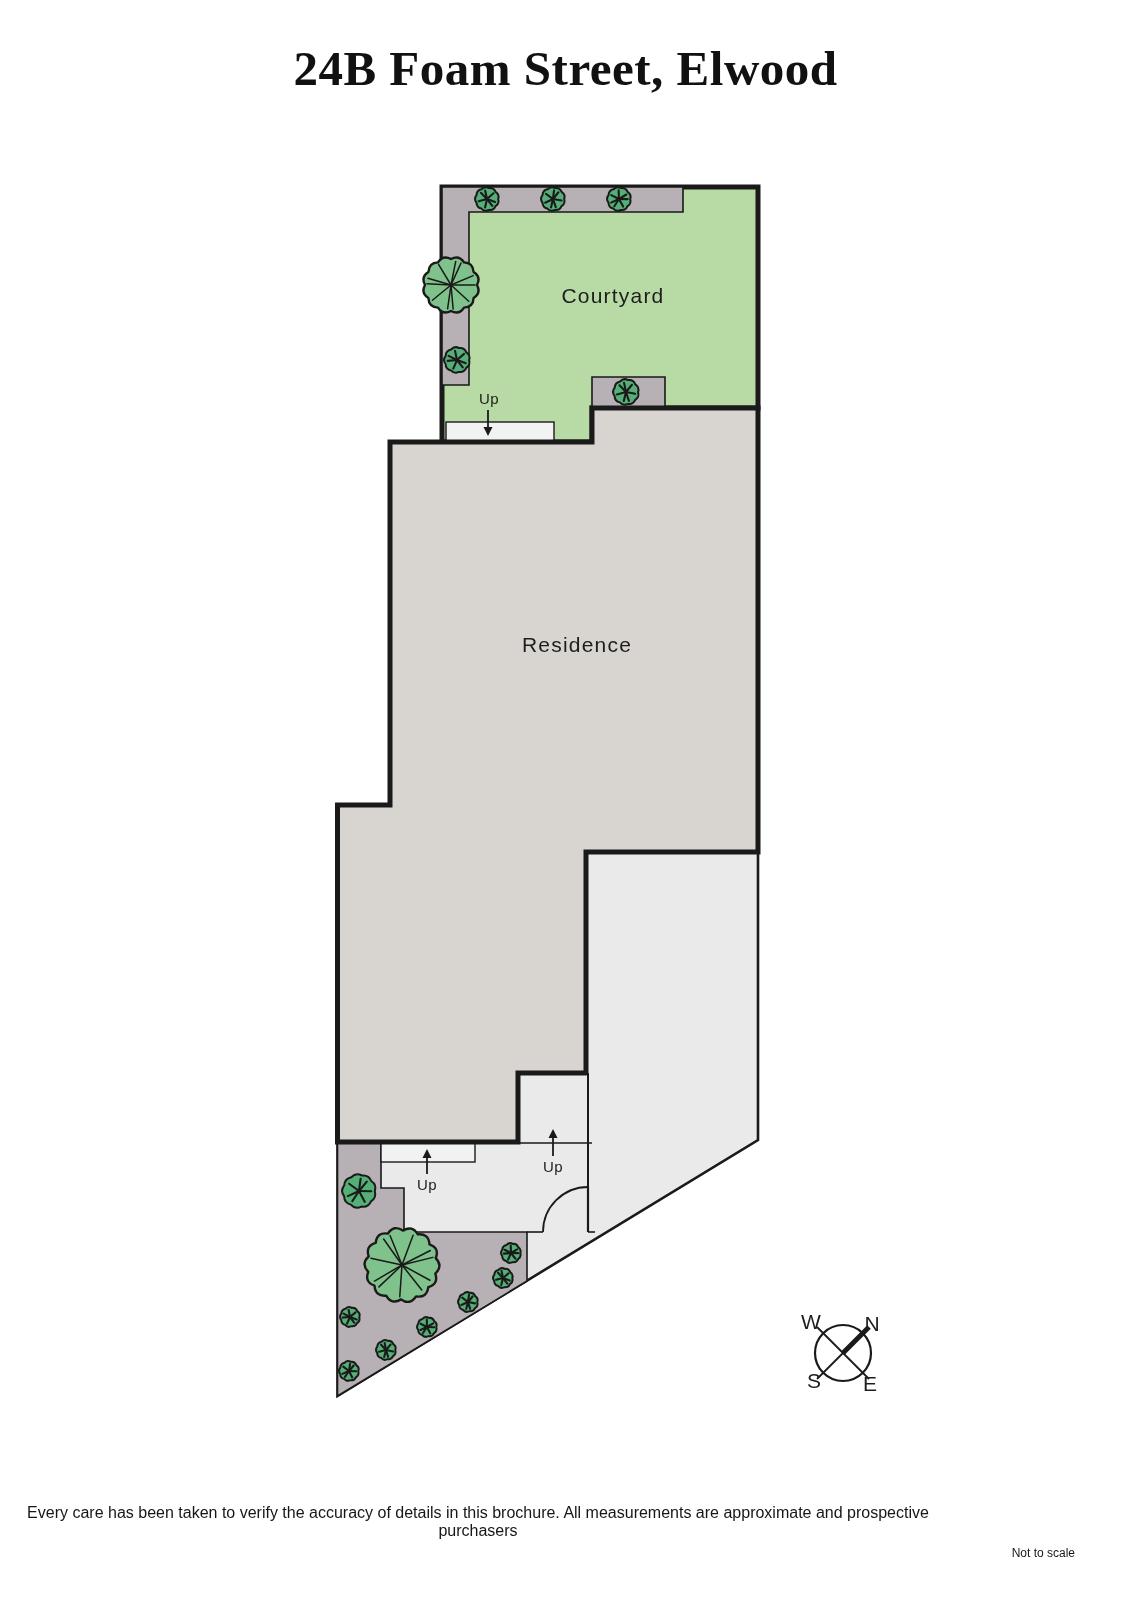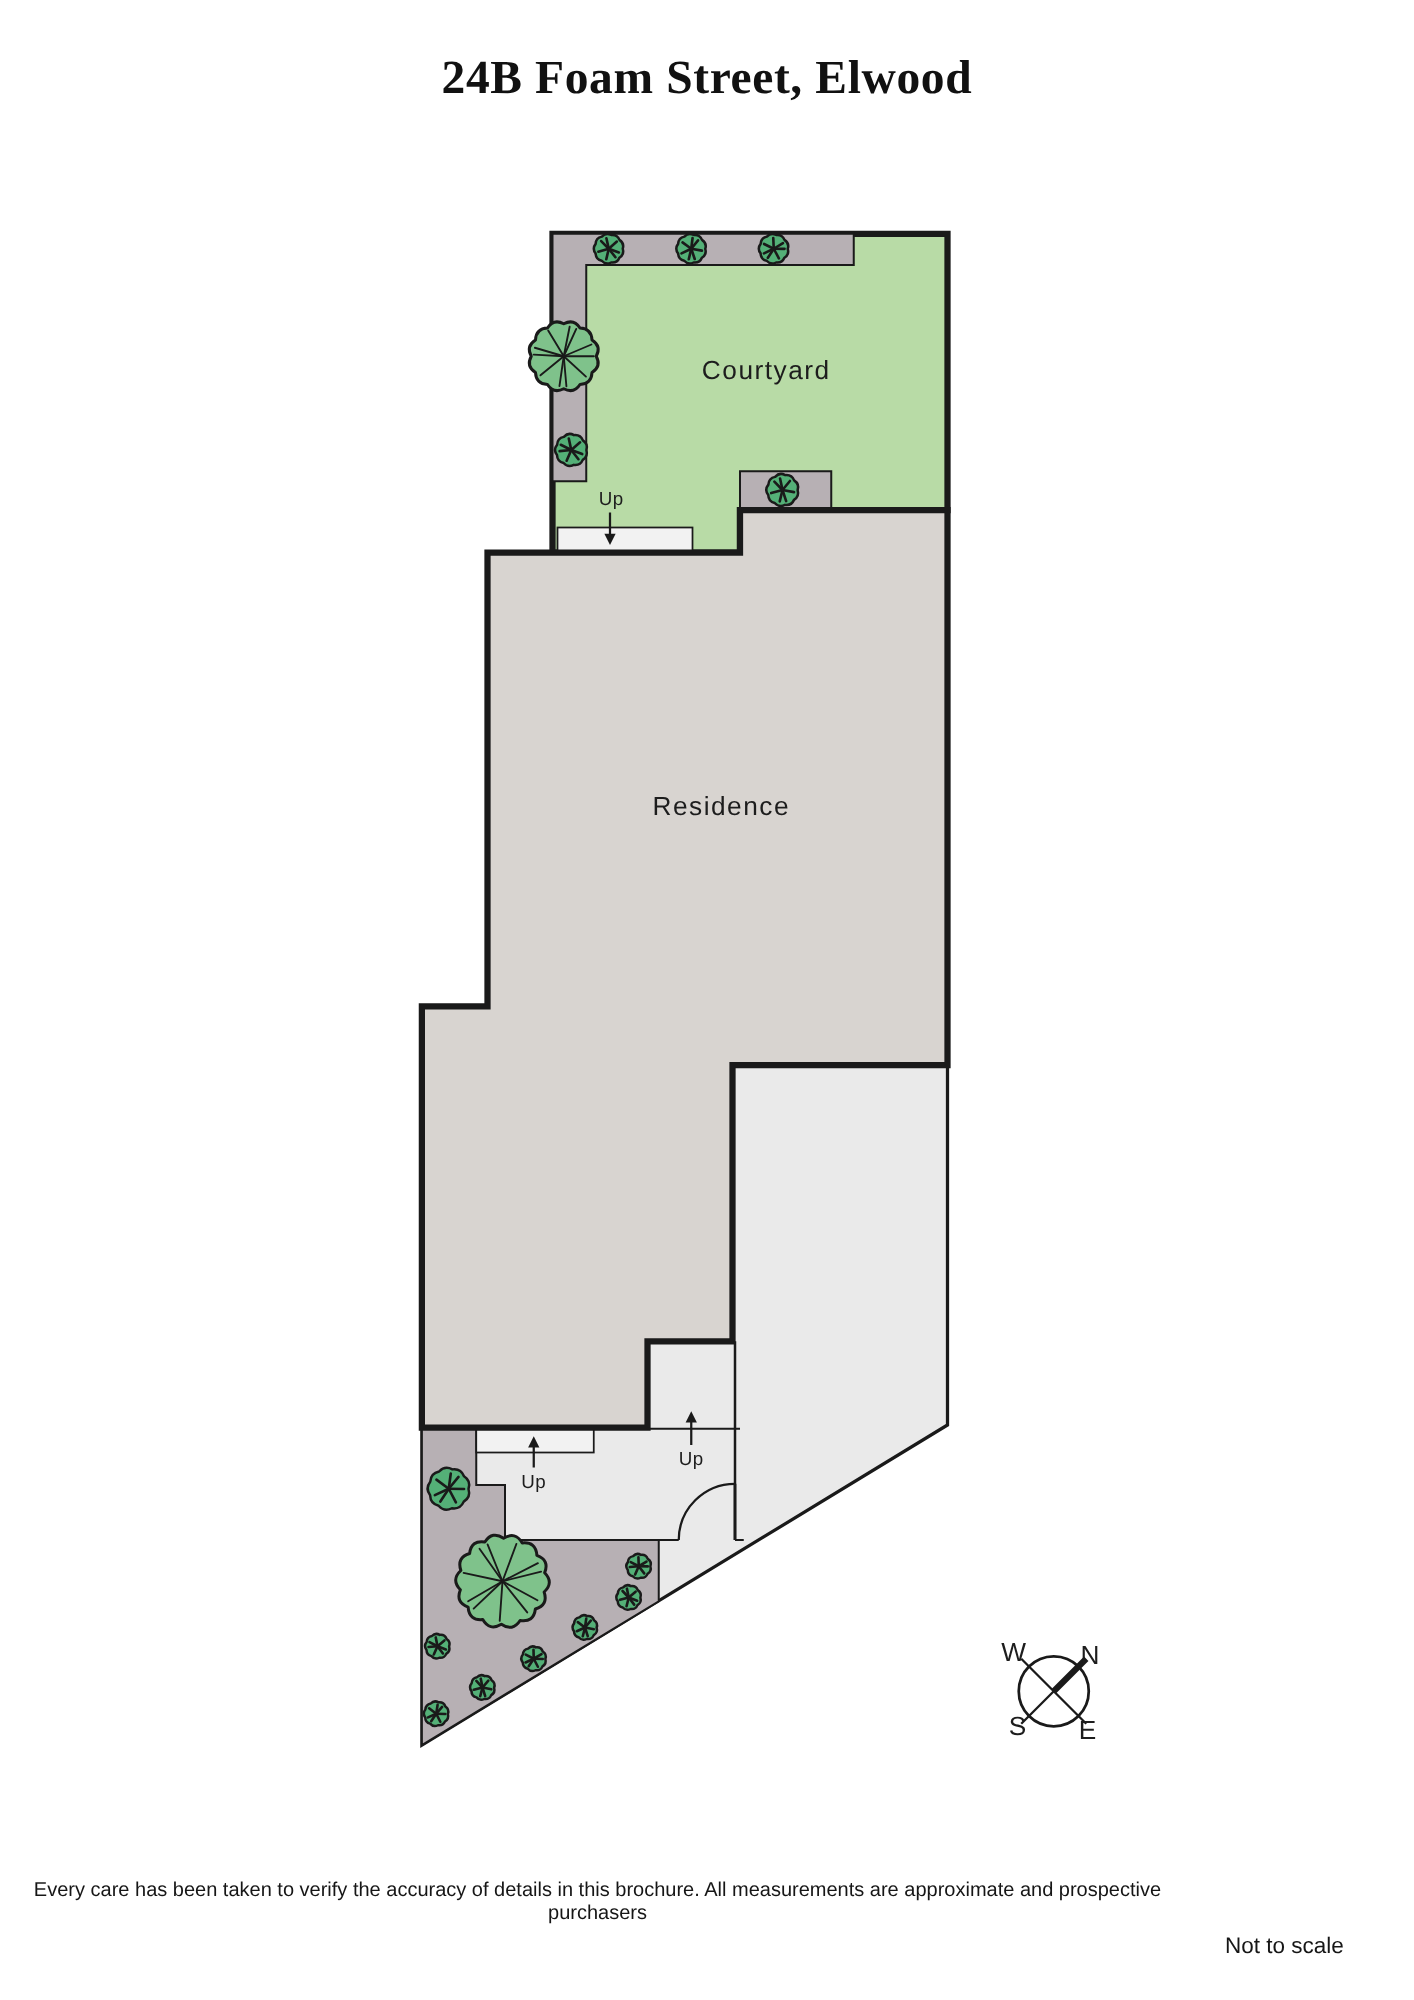--- a/index.html
+++ b/index.html
@@ -1,28 +1,28 @@
 <!DOCTYPE html>
 <html><head>
 <meta charset="utf-8">
 <style>
   html,body{margin:0;padding:0;background:#ffffff;}
   body{width:1131px;height:1600px;position:relative;font-family:"Liberation Sans",sans-serif;overflow:hidden;}
   .page-title{
     position:absolute;top:40px;left:0;width:1131px;text-align:center;
-    font-family:"Liberation Serif",serif;font-weight:700;font-size:38px;color:#111;
+    font-family:"Liberation Serif",serif;font-weight:700;font-size:49px;color:#111;
     letter-spacing:0.5px;
   }
   #plan-svg{position:absolute;top:0;left:0;}
   .footer{
     position:absolute;top:1504px;left:0;width:956px;text-align:center;
     font-size:16px;line-height:18px;color:#161616;
   }
   .scale-note{
-    position:absolute;top:1546px;right:56px;font-size:18px;color:#161616;
+    position:absolute;top:1546px;right:56px;font-size:12px;color:#161616;
   }
 </style>
 </head>
 <body>
 
 <div class="page-title">24B Foam Street, Elwood</div>
 
 <svg id="plan-svg" width="1131" height="1600" viewBox="0 0 1131 1600" xmlns="http://www.w3.org/2000/svg">
     <polygon points="442,187 758,187 758,1140 337.5,1396 337.5,805 390,805 390,442 442,442" fill="#eaeaea" stroke="#1a1a1a" stroke-width="2.6" stroke-linejoin="miter"></polygon>
     <polygon points="442,187 758,187 758,408 592,408 592,442 442,442" fill="#b8dba6" stroke="#1a1a1a" stroke-width="5" stroke-linejoin="miter"></polygon>

